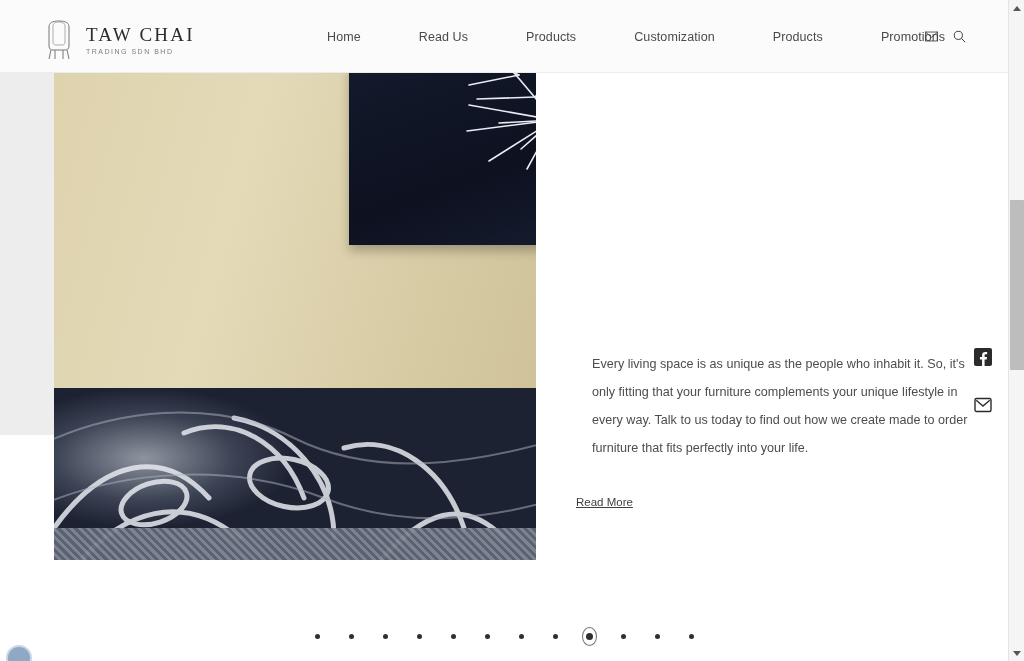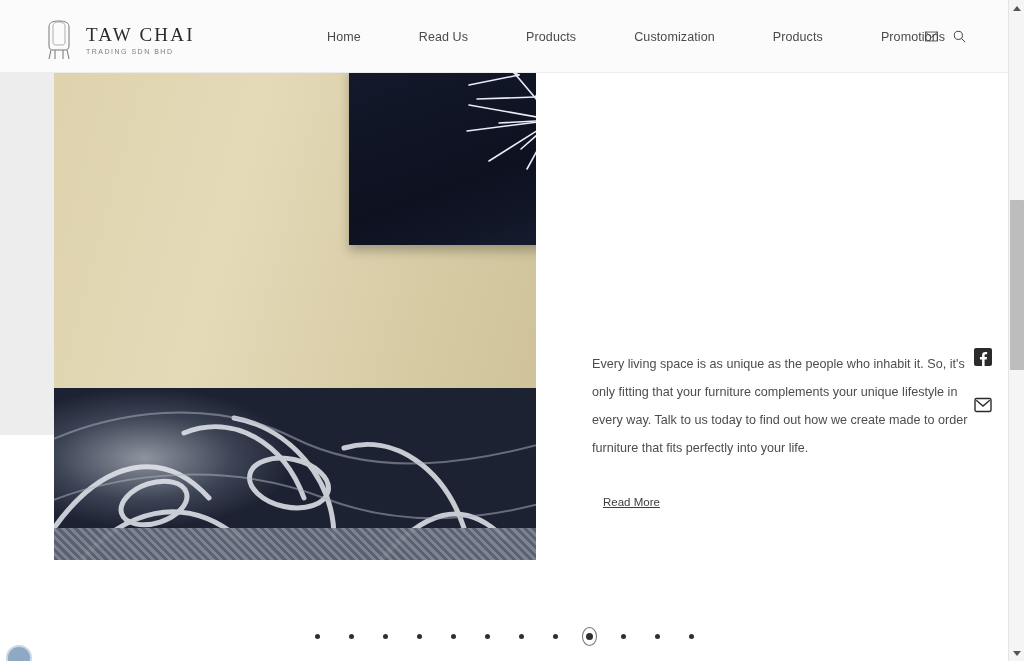--- a/index.html
+++ b/index.html
@@ -123,21 +123,21 @@
   #hero-body {
     position: absolute; left: 576px; top: 277px;
     width: 398px;
     font-size: 12.6px; line-height: 28px;
     color: #4d4d4d;
     margin-left: 16px;
   }
   #read-more {
     position: absolute; left: 576px; top: 423px;
     font-size: 11.5px; color: #3e3e3e;
-    text-decoration: underline; cursor: pointer; margin-left: 27px;
+    text-decoration: underline; cursor: pointer;
   }
 
   
   #social-rail {
     position: absolute; right: 16px; top: 275px;
     display: flex; flex-direction: column; gap: 30px;
     align-items: center; z-index: 25;
   }
   .social-btn { width: 18px; height: 18px; cursor: pointer; display: block; }
 

